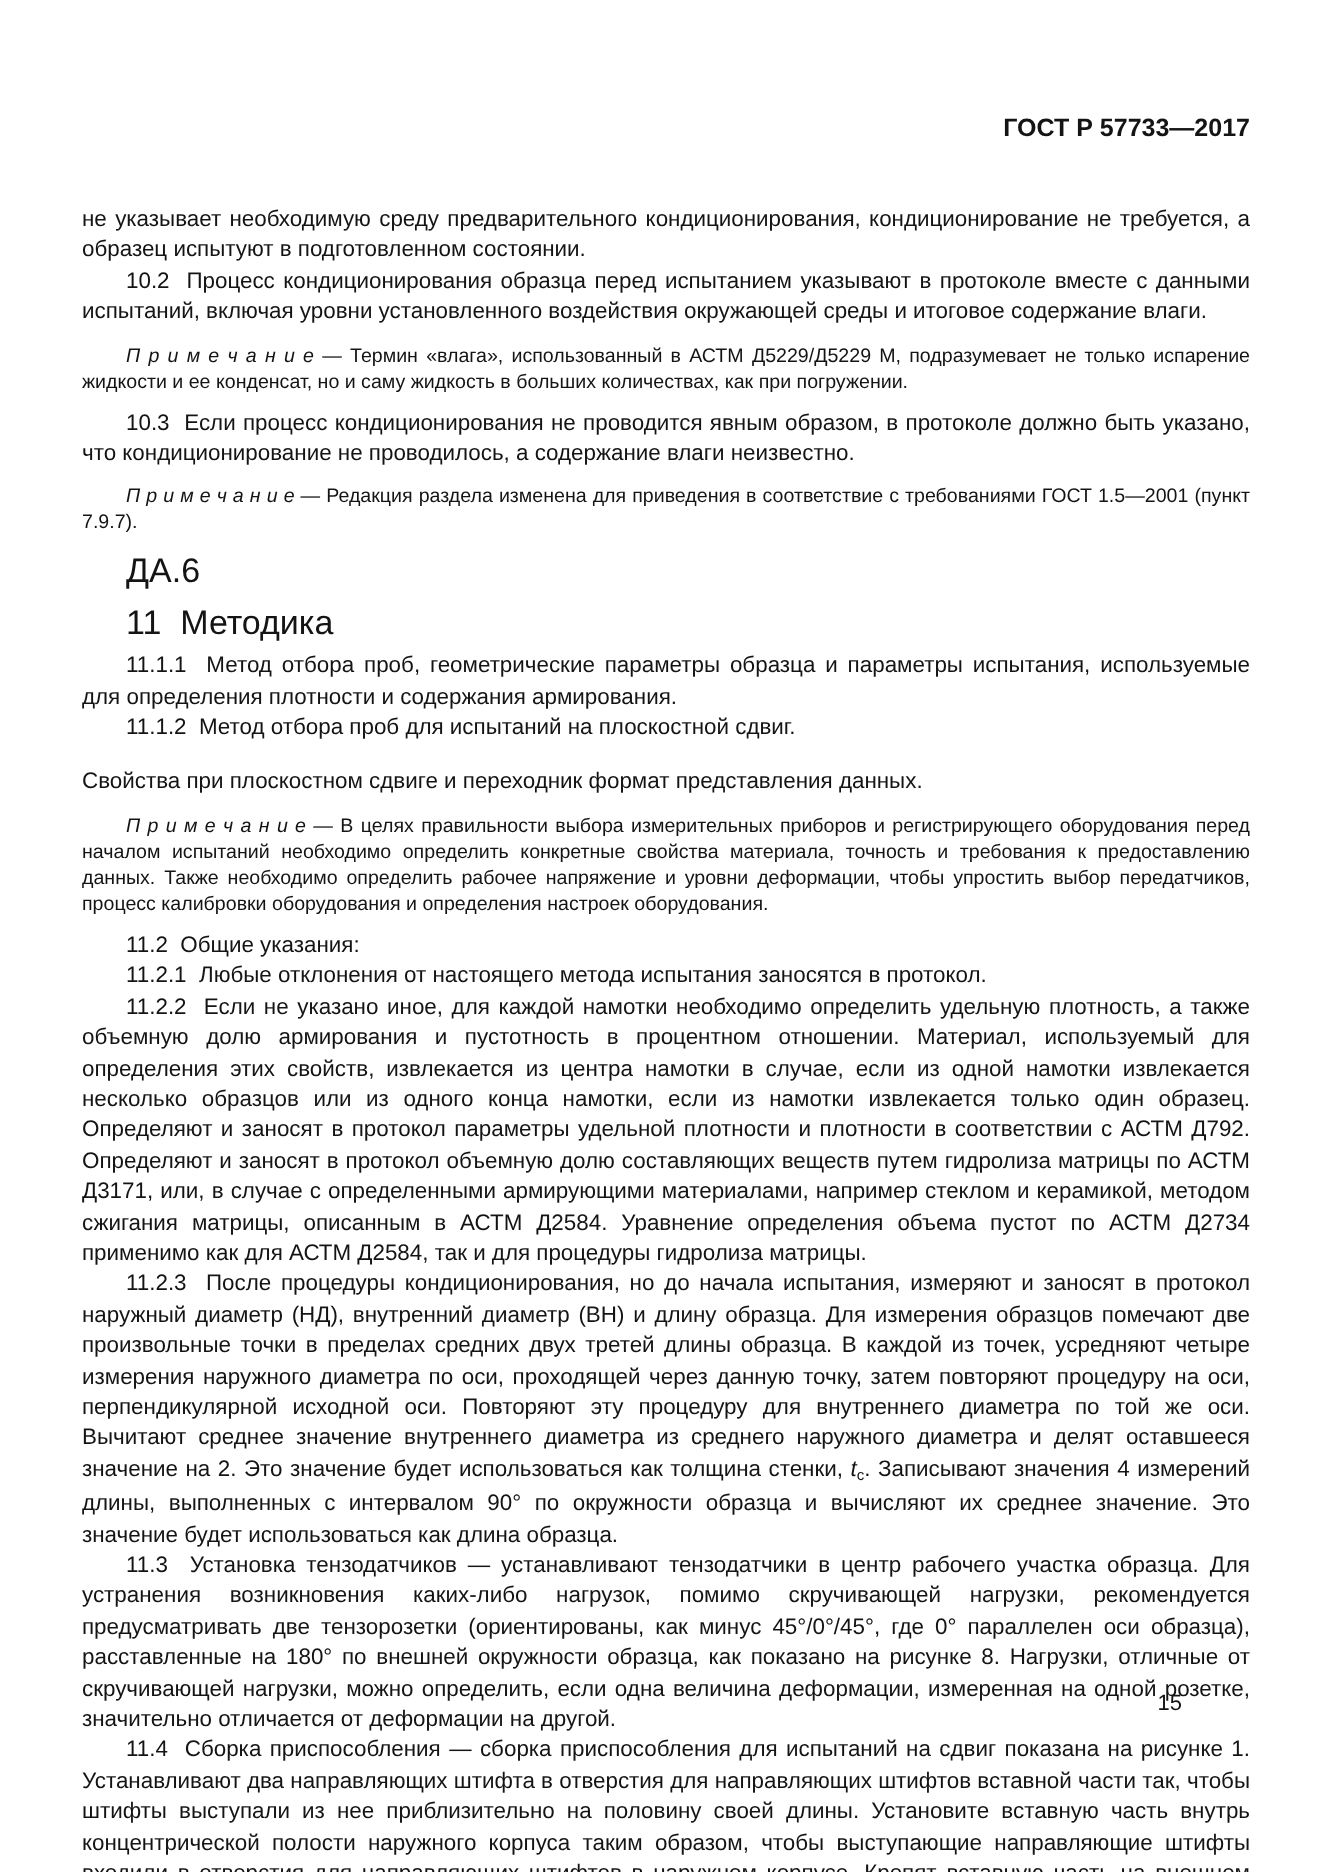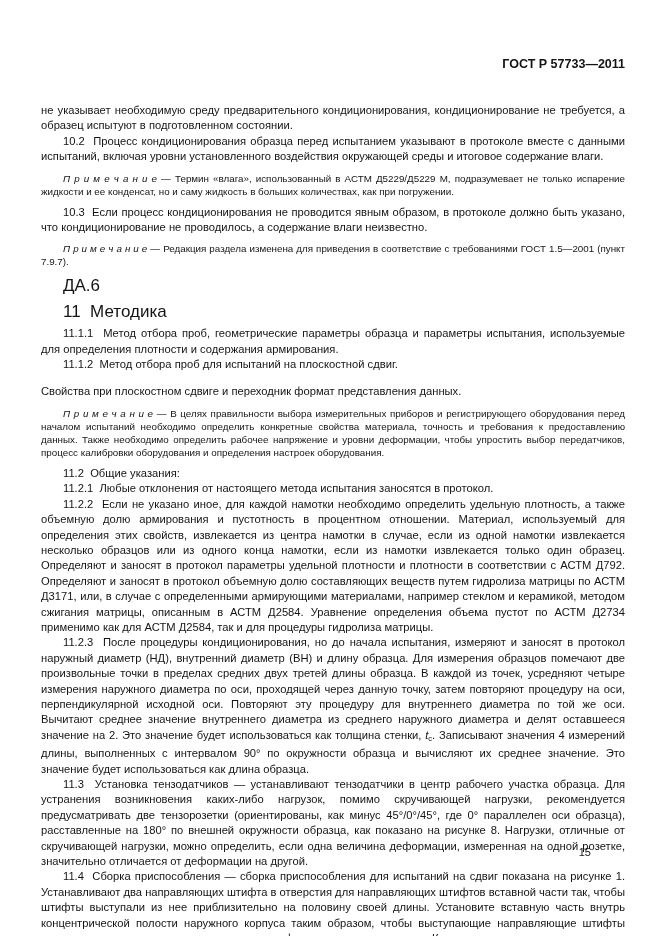--- a/index.html
+++ b/index.html
@@ -72,21 +72,21 @@
     top: 846px;
     right: 70px;
     font-size: 11px;
     line-height: 13px;
   }
 </style>
 </head>
 <body>
 
 <div class="page">
-  <div class="header">ГОСТ Р 57733—2011</div>
+  <div class="header">ГОСТ Р 57733—2017</div>
 
   <div class="content">
       <p class="body flush">не указывает необходимую среду предварительного кондиционирования, кондиционирование не требуется, а образец испытуют в подготовленном состоянии.</p>
       <p class="body">10.2&nbsp; Процесс кондиционирования образца перед испытанием указывают в протоколе вместе с данными испытаний, включая уровни установленного воздействия окружающей среды и итоговое содержание влаги.</p>
       <p class="note"><span class="note-label">П р и м е ч а н и е</span> — Термин «влага», использованный в АСТМ Д5229/Д5229 М, подразумевает не только испарение жидкости и ее конденсат, но и саму жидкость в больших количествах, как при погружении.</p>
       <p class="body">10.3&nbsp; Если процесс кондиционирования не проводится явным образом, в протоколе должно быть указано, что кондиционирование не проводилось, а содержание влаги неизвестно.</p>
       <p class="note"><span class="note-label">П р и м е ч а н и е</span> — Редакция раздела изменена для приведения в соответствие с требованиями ГОСТ 1.5—2001 (пункт 7.9.7).</p>
       <p class="heading">ДА.6</p>
       <p class="heading">11&nbsp; Методика</p>
       <p class="body">11.1.1&nbsp; Метод отбора проб, геометрические параметры образца и параметры испытания, используемые для определения плотности и содержания армирования.</p>

